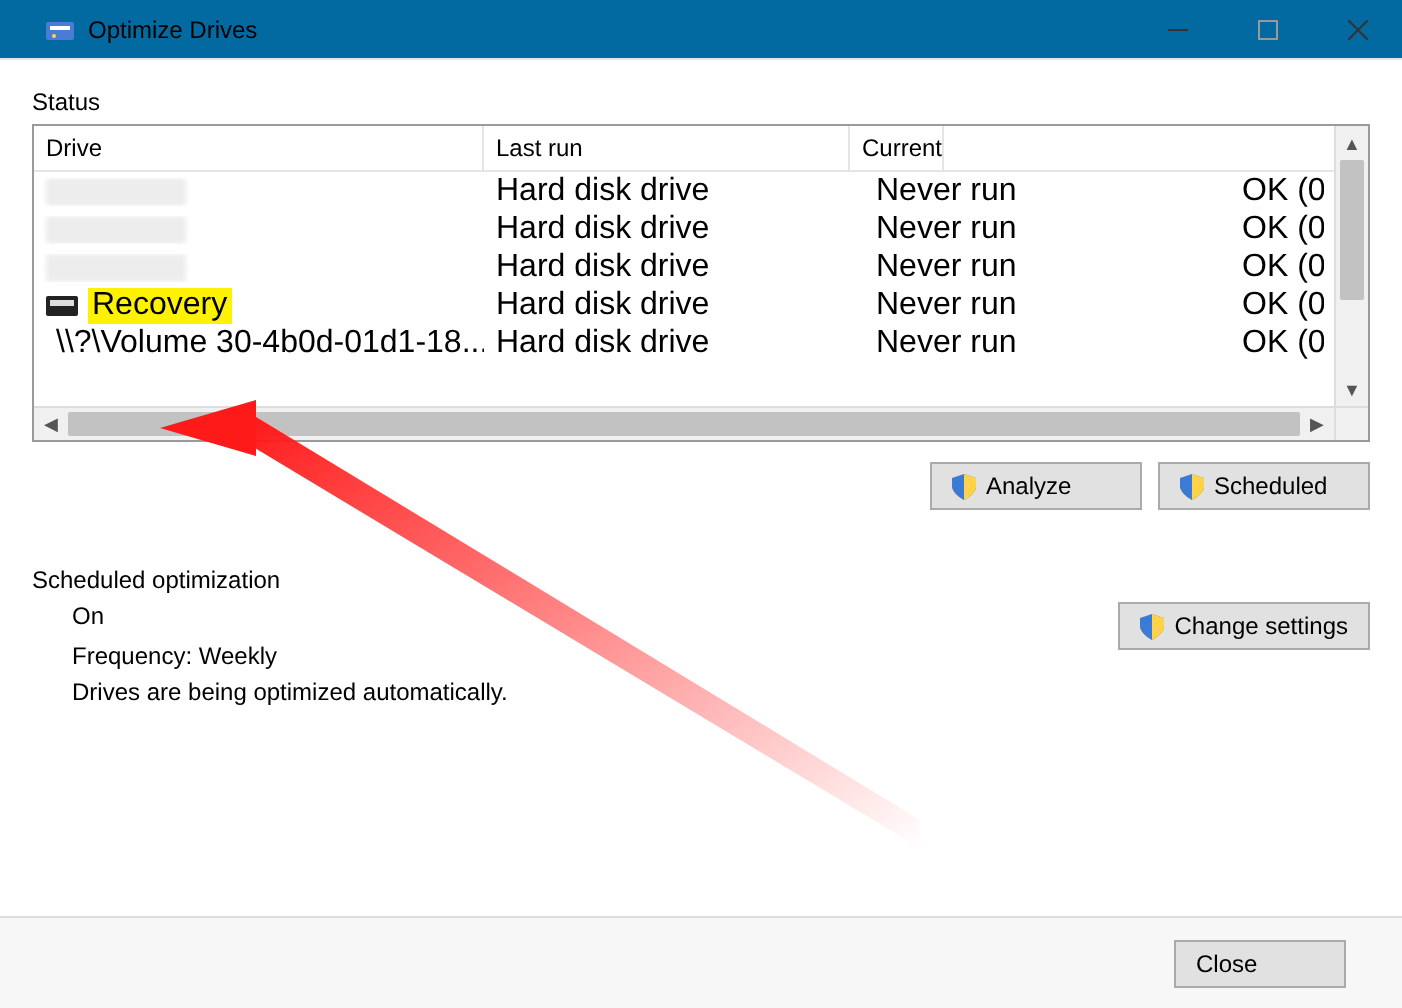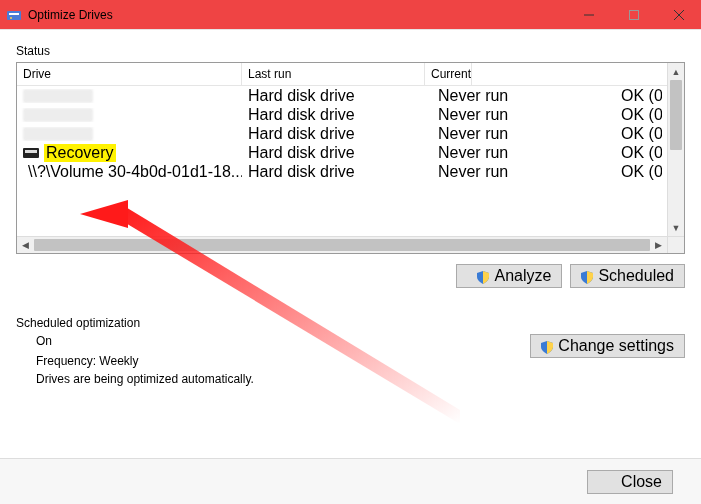--- a/index.html
+++ b/index.html
@@ -9,25 +9,25 @@
     font-size: 12px;
     color: #000;
     background: #fff;
     width: 701px;
     height: 504px;
     overflow: hidden;
     position: relative;
   }
   .titlebar {
     height: 30px;
-    background: #ef4444;
+    background: #0369a1;
     border-bottom: 1px solid #e5e5e5;
     display: flex;
     align-items: center;
-    padding-left: 6px;
+    padding-left: 22px;
   }
   .titlebar .appicon {
     width: 16px; height: 16px;
     display:inline-flex;align-items:center;justify-content:center;
   }
   .titlebar .title {
     margin-left: 6px;
     font-size: 12px;
   }
   .winbtns {
@@ -47,21 +47,21 @@
   }
   .desc {
     line-height: 1.4;
     margin-bottom: 18px;
   }
   .section-label {
     margin-bottom: 4px;
   }
   .listbox {
     border: 1px solid #9a9a9a;
-    height: 192px;
+    height: 159px;
     position: relative;
     background: #fff;
   }
   .lv-header {
     display: flex;
     height: 23px;
     font-size: 12px;
     background: #fff;
     border-bottom: 1px solid #e5e5e5;
     position: relative;
@@ -162,23 +162,23 @@
     gap:8px;
     margin-top:10px;
   }
   .btn {
     min-width:106px;
     height:24px;
     border:1px solid #aaa;
     background:#e1e1e1;
     display:flex;
     align-items:center;
-    justify-content:flex-end;
+    justify-content:flex-start;
     gap:5px;
-    font-size:16px;
+    font-size:12px;
     padding: 0 10px;
   }
   .shield {
     display:inline-block;width:12px;height:13px;
   }
   .sched {
     margin-top:28px;
   }
   .sched .on{
     font-weight:normal;

